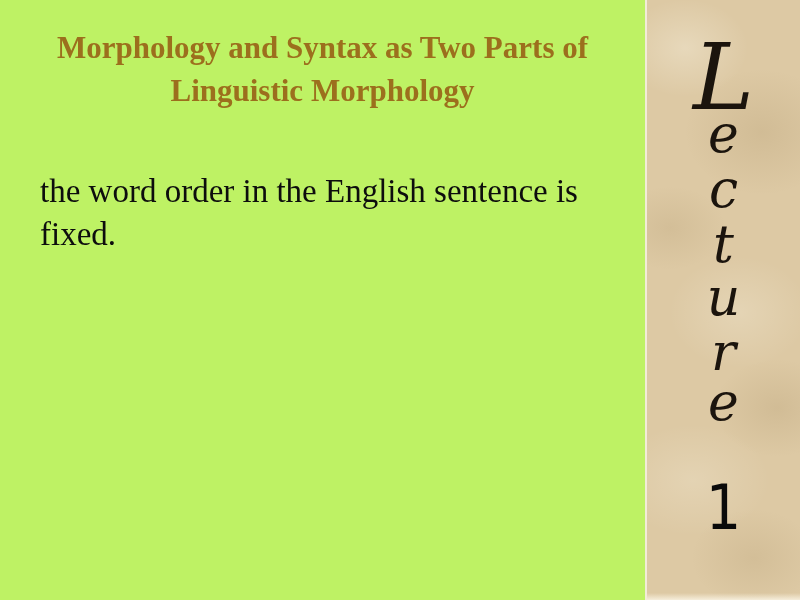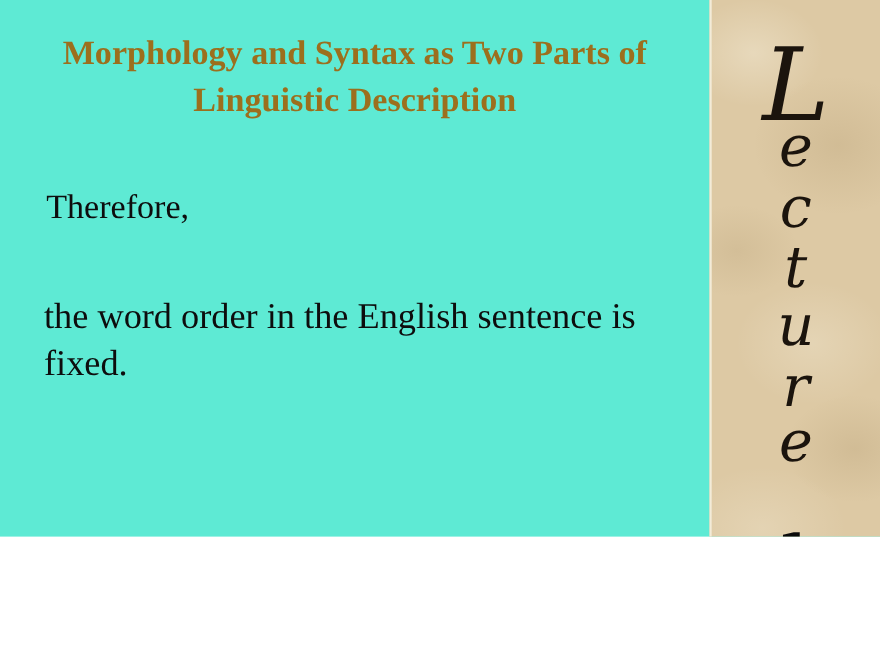--- a/index.html
+++ b/index.html
@@ -3,22 +3,22 @@
 <meta charset="utf-8">
 <style>
   html, body {
     margin: 0;
     padding: 0;
     background: #ffffff;
   }
   .slide {
     position: relative;
     width: 800px;
-    height: 488px;
-    background: #5eead4;
+    height: 600px;
+    background: #bef264;
     overflow: hidden;
     font-family: "Liberation Serif", serif;
   }
 
   
   .content {
     position: absolute;
     left: 0;
     top: 0;
     width: 645px;
@@ -106,24 +106,23 @@
   }
 </style>
 </head>
 <body>
 
 <div class="slide">
 
   <div class="content">
     <h1 class="title">
       <span class="title-line">Morphology and Syntax as Two Parts of</span>
-      <span class="title-line">Linguistic Description</span>
+      <span class="title-line">Linguistic Morphology</span>
     </h1>
 
-    <p class="lead">Therefore,</p>
 
     <p class="statement">the word order in the English sentence is fixed.</p>
   </div>
 
   <aside class="sidebar">
     <span class="ltr ltr-cap">L</span>
     <span class="ltr ltr-sm ltr-e1">e</span>
     <span class="ltr ltr-sm ltr-c">c</span>
     <span class="ltr ltr-sm ltr-t">t</span>
     <span class="ltr ltr-sm ltr-u">u</span>

